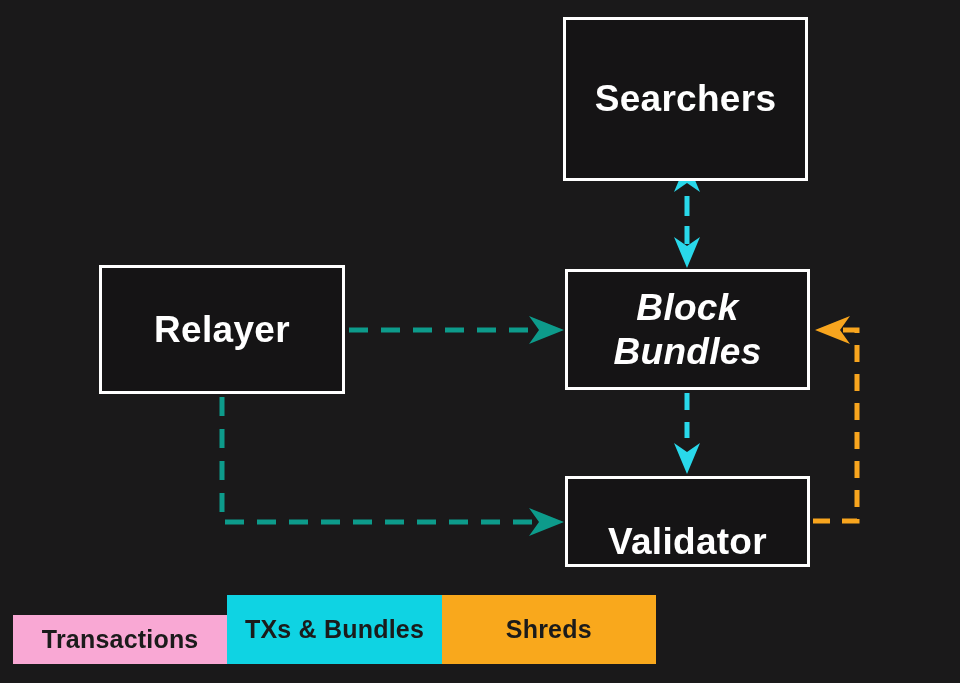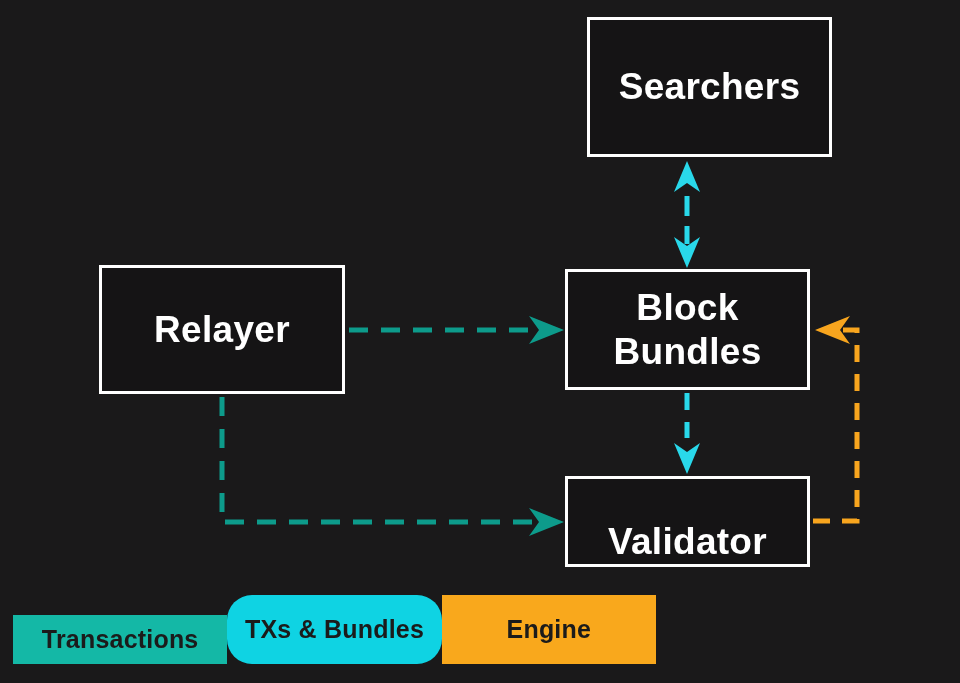--- a/index.html
+++ b/index.html
@@ -43,23 +43,23 @@
     display:flex;
     flex-direction:column;
     align-items:center;
     justify-content:center;
     text-align:center;
     font-weight:700;
     font-size:37px;
     line-height:1.18;
     letter-spacing:0.3px;
   }
-  .node-searchers{left:587px;top:17px;width:245px;height:140px;}
+  .node-searchers{left:563px;top:17px;width:245px;height:164px;}
   .node-relayer{left:99px;top:265px;width:246px;height:129px;gap:28px;}
-  .node-block-engine{left:565px;top:269px;width:245px;height:121px;}
+  .node-block-engine{left:565px;top:269px;width:245px;height:121px;font-style:italic;}
   .node-validator{left:565px;top:476px;width:245px;height:91px;justify-content:flex-end;}
   .legend{
     position:absolute;
     left:13px;top:595px;width:643px;height:69px;
     display:flex;
   }
   .legend-item{
     flex:1 1 0;
     display:flex;
     align-items:center;
@@ -115,24 +115,24 @@
   <div class="node node-block-engine">
     <span>Block</span>
     <span>Bundles</span>
   </div>
 
   <div class="node node-validator">
     <span>Validator</span>
   </div>
 
   <div class="legend">
-    <div class="legend-item" style="background: #14b8a6; margin-top: 20px;">
+    <div class="legend-item" style="background: #f9a8d4; margin-top: 20px;">
       <span>Transactions</span>
     </div>
-    <div class="legend-item" style="background: rgb(15, 211, 227); border-radius: 25px;">
+    <div class="legend-item" style="background: rgb(15, 211, 227);">
       <span>TXs &amp; Bundles</span>
     </div>
     <div class="legend-item" style="background: rgb(249, 168, 28);">
-      <span>Engine</span>
+      <span>Shreds</span>
     </div>
   </div>
 
 </div>
 
 </body></html>

